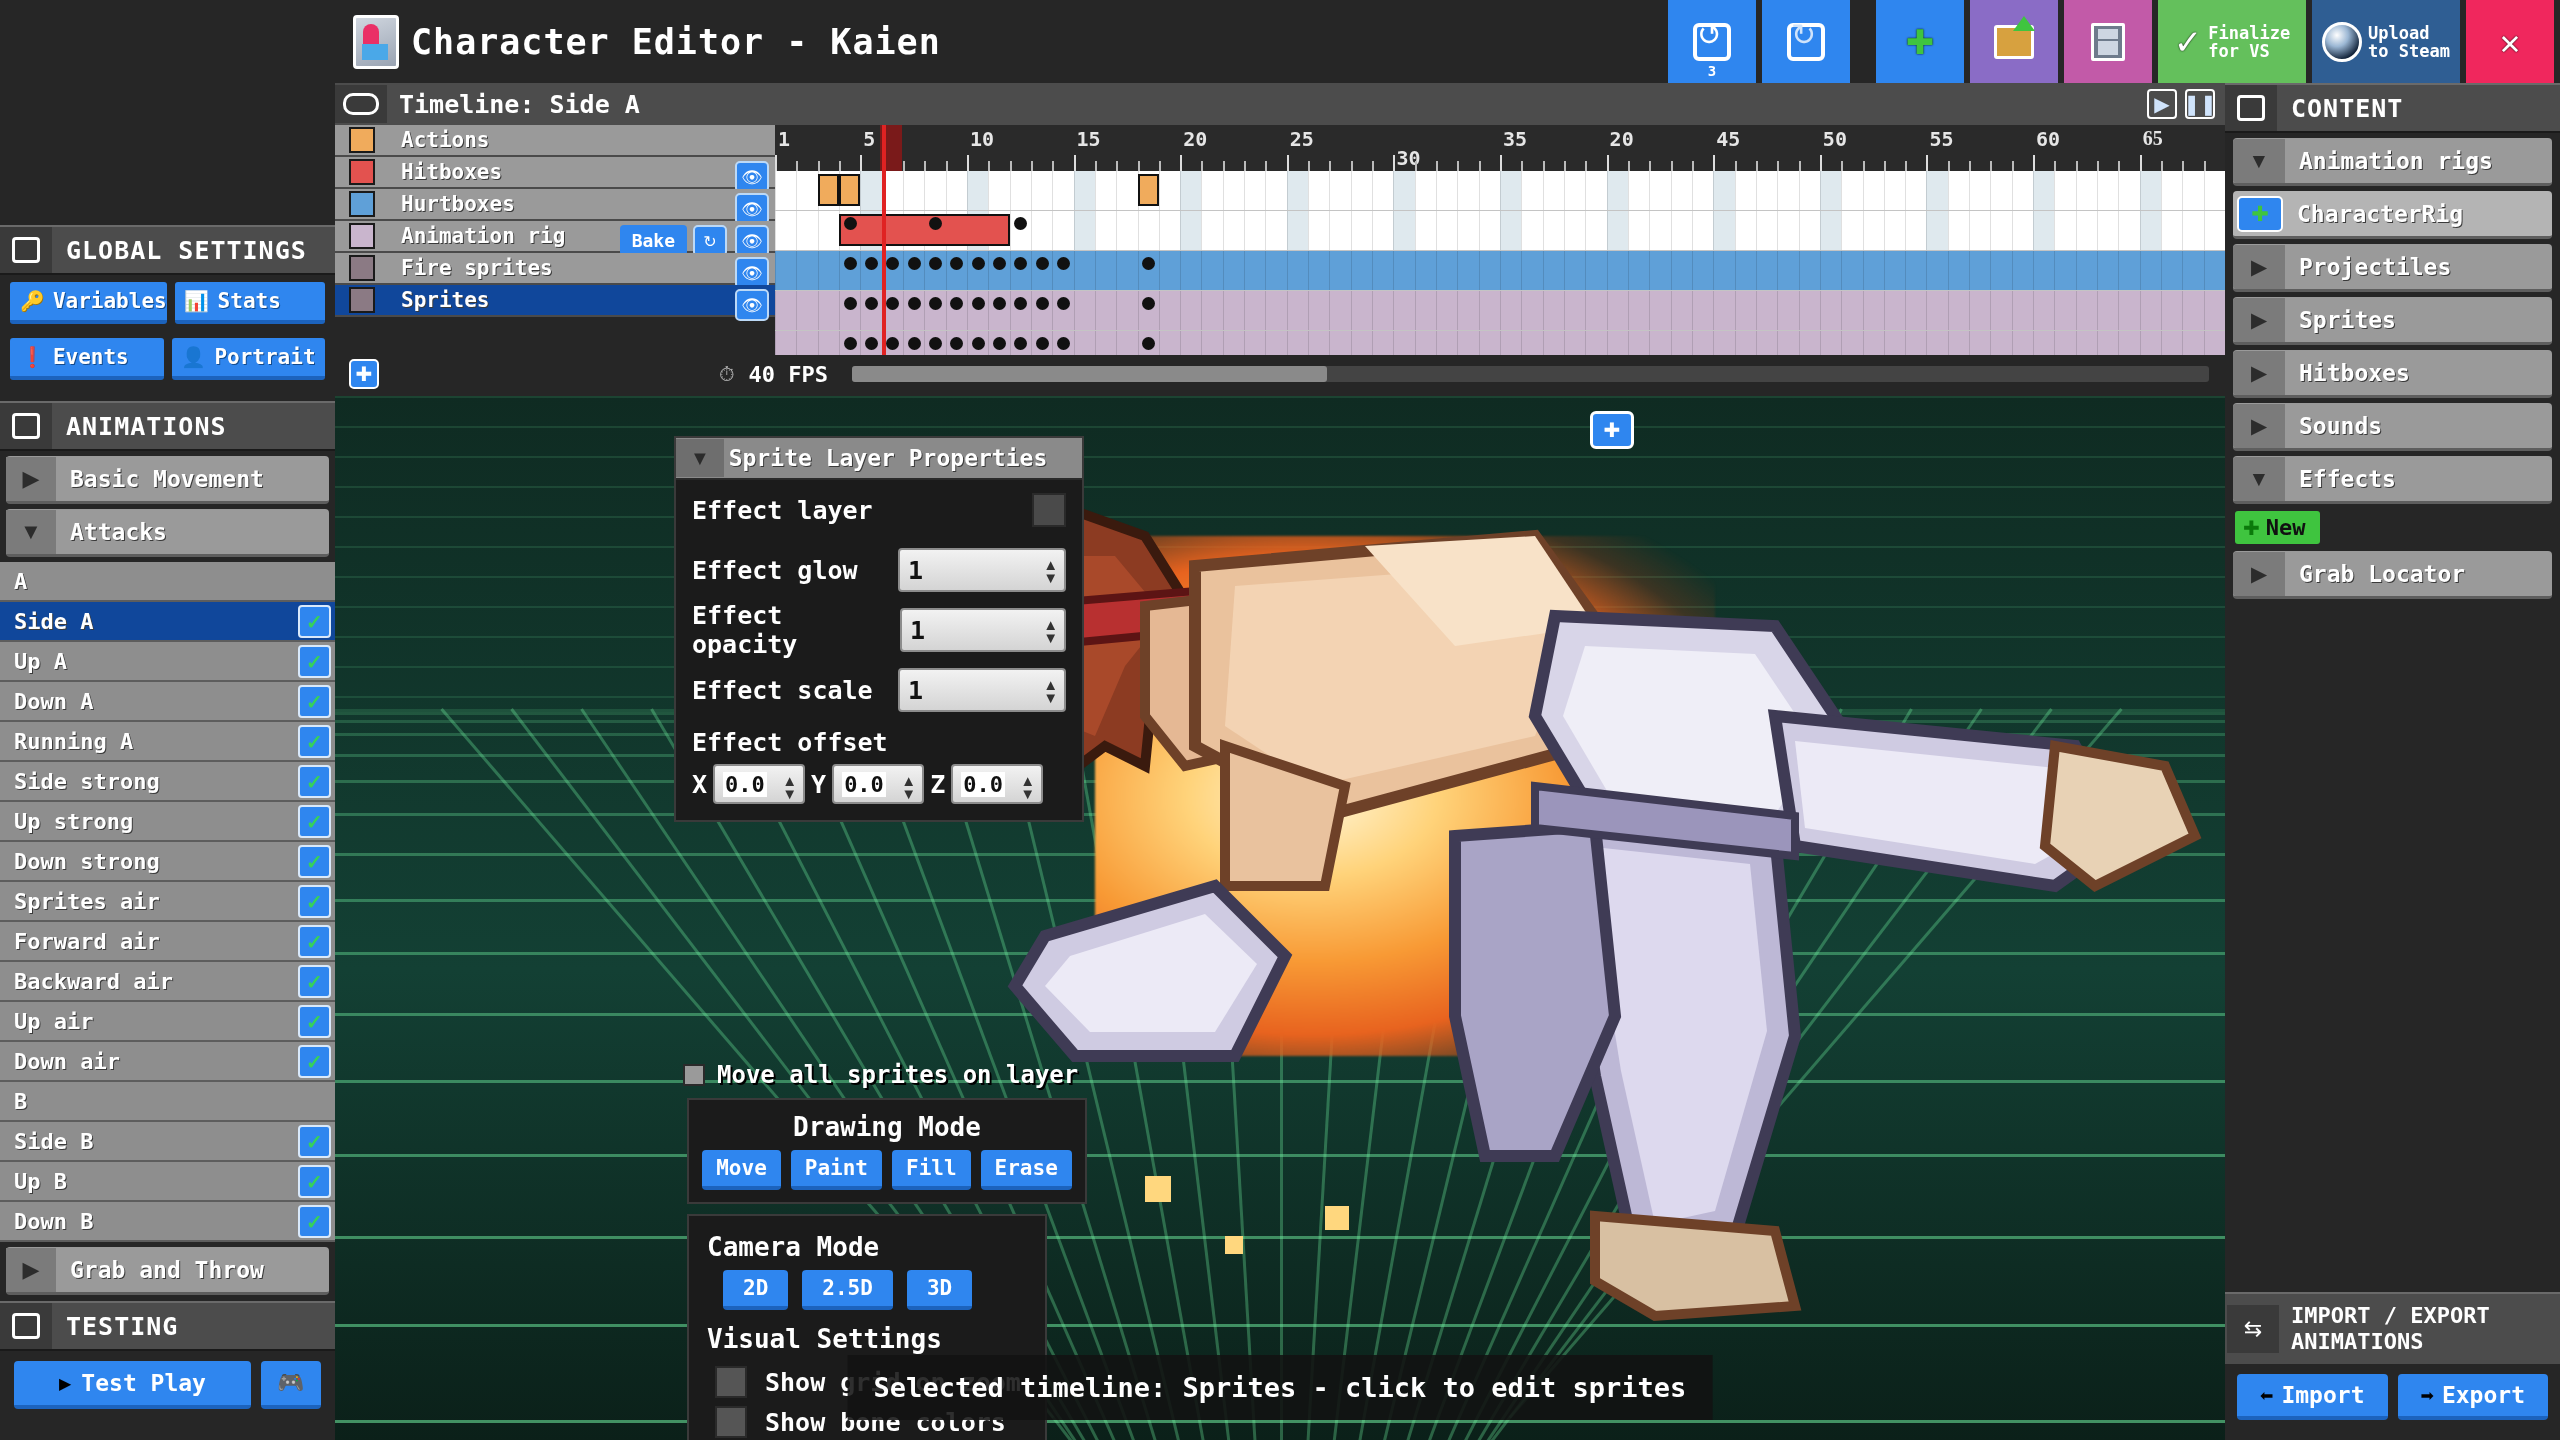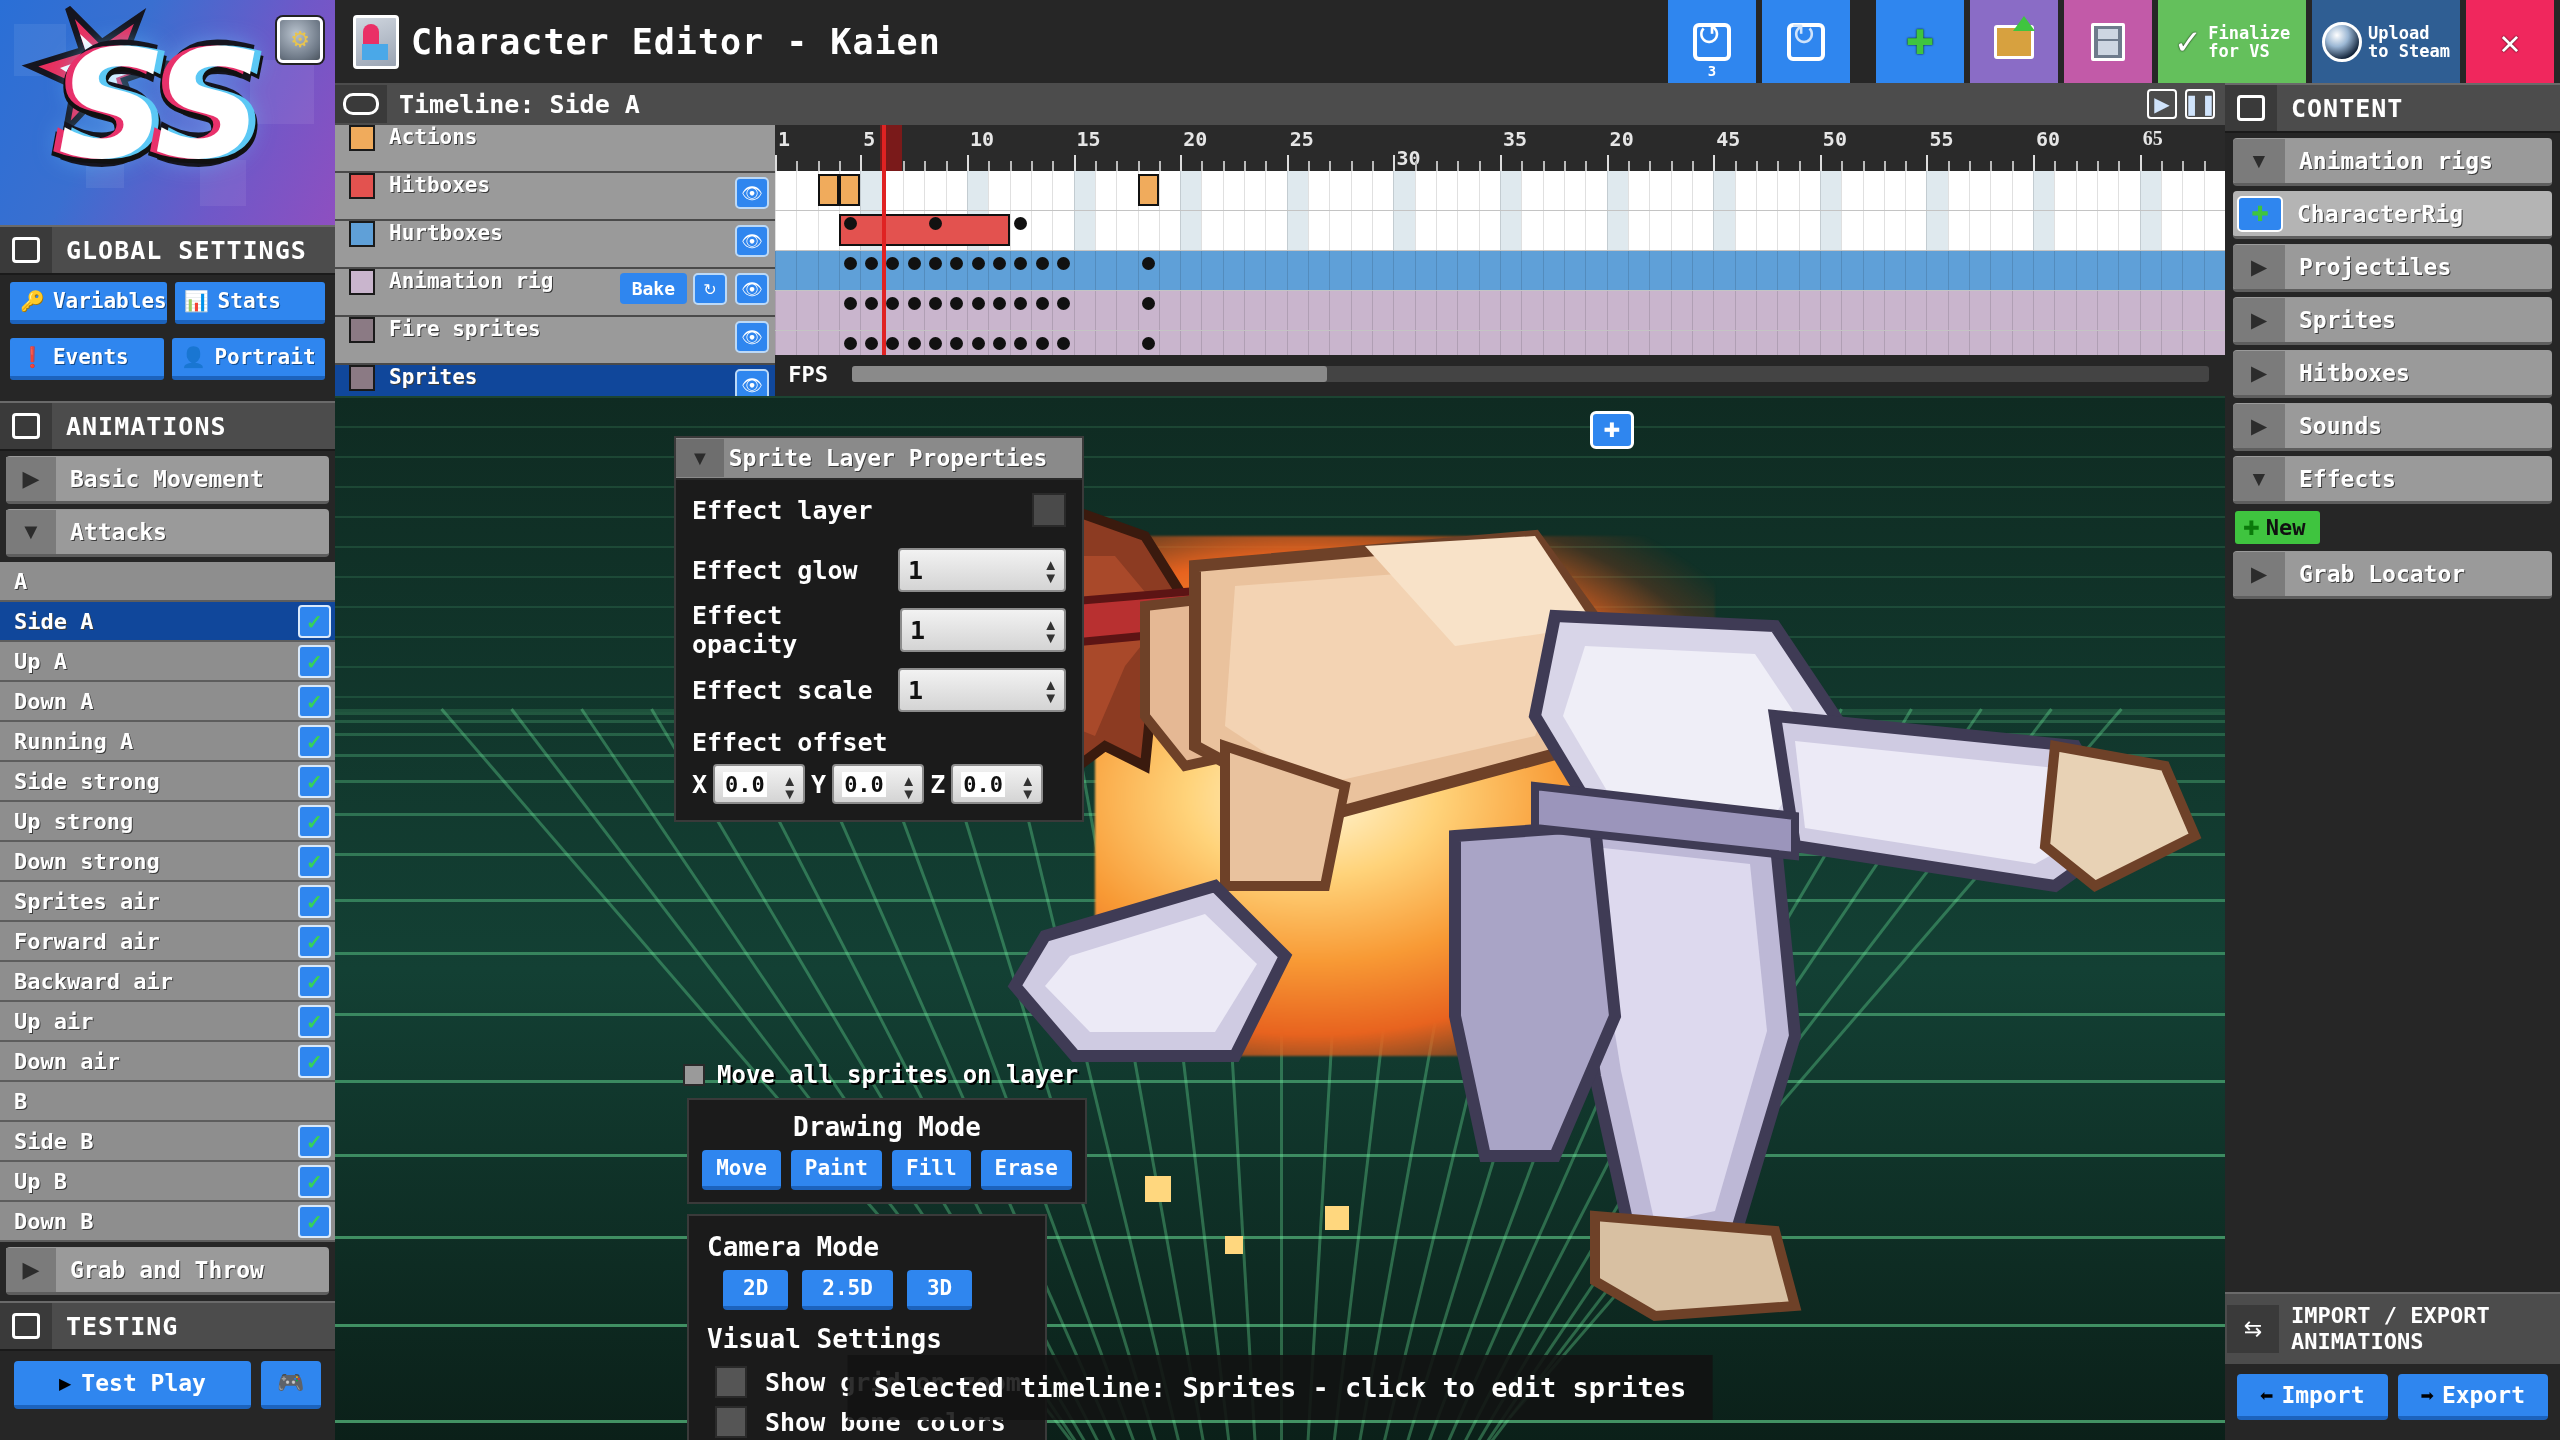--- a/index.html
+++ b/index.html
@@ -185,22 +185,22 @@
   #tl-head .ticon .film{ width:36px;height:22px;border:3px solid #fff;border-radius:10px; }
   #tl-title{
     font-family:"DejaVu Sans Mono", monospace;font-weight:bold;font-size:25px;color:#fff;margin-left:12px;
   }
   #tl-transport{ margin-left:auto; display:flex; gap:8px; padding-right:10px; }
   .tctl{ width:30px;height:30px;display:flex;align-items:center;justify-content:center;
          color:#cfe3fb;font-size:20px;cursor:pointer;border:2px solid #fff;border-radius:4px;}
   #tl-body{ display:flex; height:230px; }
   #tl-layers{ width:440px; flex:none; background:#262626; }
   .lrow{
-    height:48px; display:flex; background:#9a9a9a;
-    border-bottom:2px solid #4a4a4a; position:relative; cursor:pointer;
+    height:32px; display:flex; align-items:center; background:#9a9a9a;
+    border-bottom:2px solid #4a4a4a; position:relative; cursor:pointer;gap:12px;
   }
   .lrow.selected{ background:#10479b; }
   .lrow .swatch{
     width:26px;height:26px;margin-left:14px;border:2px solid #1a1a1a;flex:none;
   }
   .lrow .lname{
     font-family:"DejaVu Sans Mono", monospace;font-weight:bold;font-size:21px;
     color:#fff;margin-left:14px;text-shadow:1px 1px 0 #3a3a3a;
   }
   .lrow .eye{
@@ -386,34 +386,20 @@
     flex:1;height:46px;background:#2f86ef;border-bottom:4px solid #1c63bd;border-radius:4px;
     display:flex;align-items:center;justify-content:center;gap:8px;cursor:pointer;
   }
   .iebtn .t{ font-family:"DejaVu Sans Mono",monospace;font-weight:bold;font-size:23px;color:#fff; }
 </style>
 </head>
 <body>
 
 <div id="app">
 
-  <div id="logo-panel">
-    <div class="logo-sq" style="left:14px;top:24px;width:52px;height:52px;"></div>
-    <div class="logo-sq" style="left:250px;top:60px;width:64px;height:64px;"></div>
-    <div class="logo-sq" style="left:200px;top:160px;width:46px;height:46px;"></div>
-    <div class="logo-sq" style="left:86px;top:150px;width:38px;height:38px;"></div>
-    <svg id="logo-burst" viewBox="0 0 160 135">
-      <polygon points="10,60 62,44 48,2 82,36 120,10 104,52 150,58 104,74 118,112 80,88 46,124 54,80" fill="#ea2f5e" stroke="#15151f" stroke-width="6"></polygon>
-      <polygon points="40,62 68,52 60,28 82,48 104,34 96,58 124,62 96,72 102,96 80,82 58,104 62,76" fill="#ffffff"></polygon>
-    </svg>
-    <div id="logo-ss" class="px">SS</div>
-    <div id="gear-btn">
-      <div class="gear-glyph">⚙</div>
-    </div>
-  </div>
 
   <div id="header">
     <div id="title-icon"></div>
     <div id="title-text">Character Editor - Kaien</div>
 
     <div id="header-actions">
       <div class="hbtn blue">
         <div class="ico-undo"></div>
         <div class="badge">3</div>
       </div>

